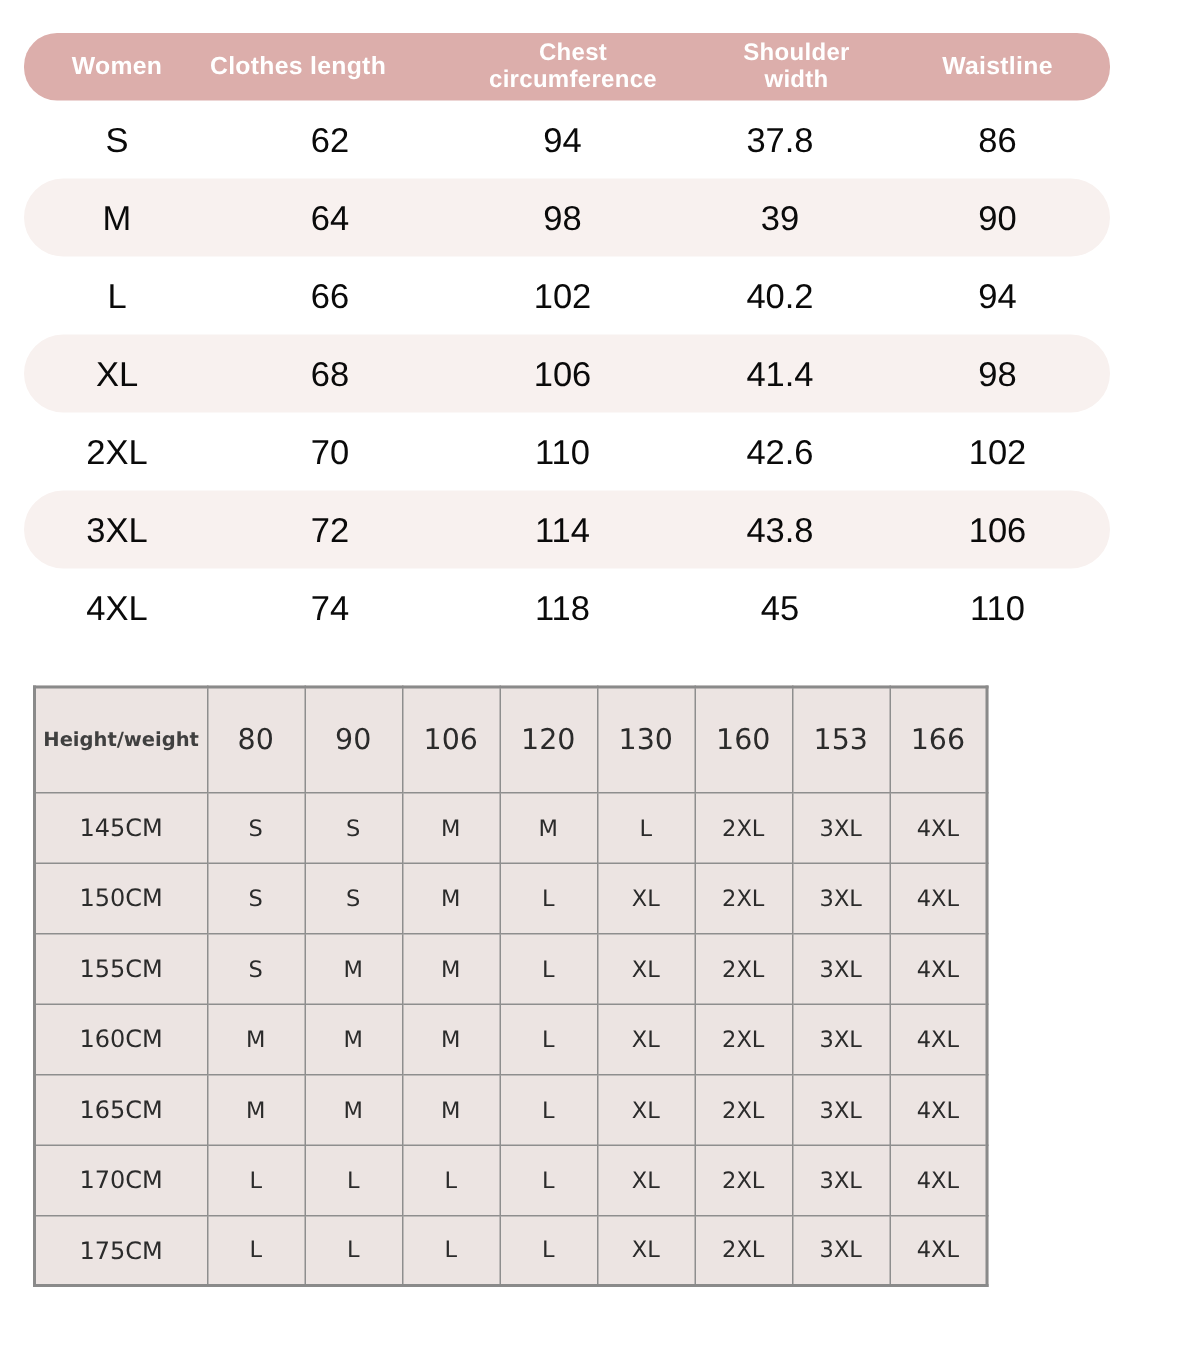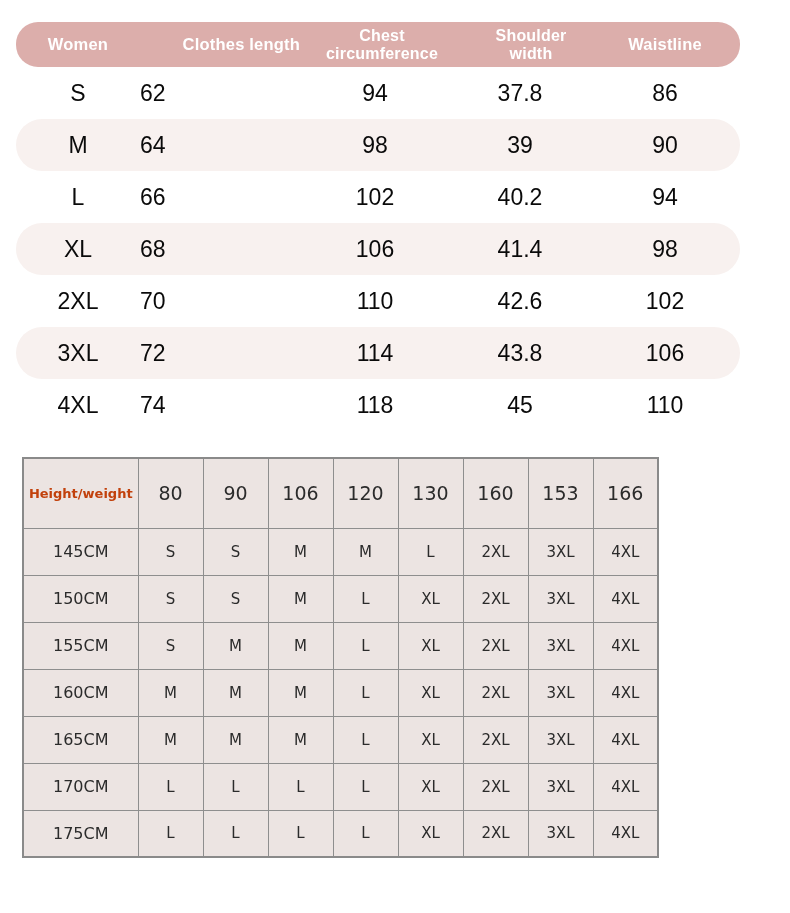--- a/index.html
+++ b/index.html
@@ -42,37 +42,37 @@
     border-radius: 26px;
     height: 52px;
   }
   .spec-row.plain {
     background: transparent;
     height: 52px;
   }
 
   
   .col-size      { width: 124px; flex: 0 0 124px; text-align: center; }
-  .col-length    { width: 160px; flex: 0 0 160px; text-align: left; }
+  .col-length    { width: 160px; flex: 0 0 160px; text-align: center; }
   .col-chest     { width: 150px; flex: 0 0 150px; text-align: center; }
   .col-shoulder  { width: 140px; flex: 0 0 140px; text-align: center; }
   .col-waist     { width: 150px; flex: 0 0 150px; text-align: center; }
 
   
   .spec-header .hcell {
     color: #ffffff;
     font-weight: bold;
     letter-spacing: .2px;
     line-height: 1.08;
   }
   .spec-header .hcell.one-line { font-size: 16.5px; }
   .spec-header .hcell.two-line { font-size: 16px; text-align: center; }
 
   .spec-header .col-size     { text-align: center; }
-  .spec-header .col-length   { text-align: right; }
+  .spec-header .col-length   { text-align: left; }
   .spec-header .col-chest    { text-align: left;  padding-left: 14px; box-sizing: border-box; }
   .spec-header .col-shoulder { text-align: left;  padding-left: 22px; box-sizing: border-box; }
   .spec-header .col-waist    { text-align: center; }
 
   .spec-body .cell {
     font-size: 23px;
     color: #0a0a0a;
     font-weight: 400;
   }
 
@@ -102,21 +102,21 @@
   #fit-grid-table td.data-cell {
     width: 65px;
   }
   #fit-grid-table tr.grid-header td {
     height: 70px;
     font-size: 19px;
   }
   #fit-grid-table tr.grid-header td.rowhead-cell {
     font-size: 13px;
     font-weight: bold;
-    color: #c2410c;
+    color: #404040;
   }
   #fit-grid-table tr.grid-body-row td {
     height: 47px;
   }
   #fit-grid-table tr.grid-body-row td.rowhead-cell {
     font-size: 16px;
     margin-left: 10px;
   }
 </style>
 </head>

